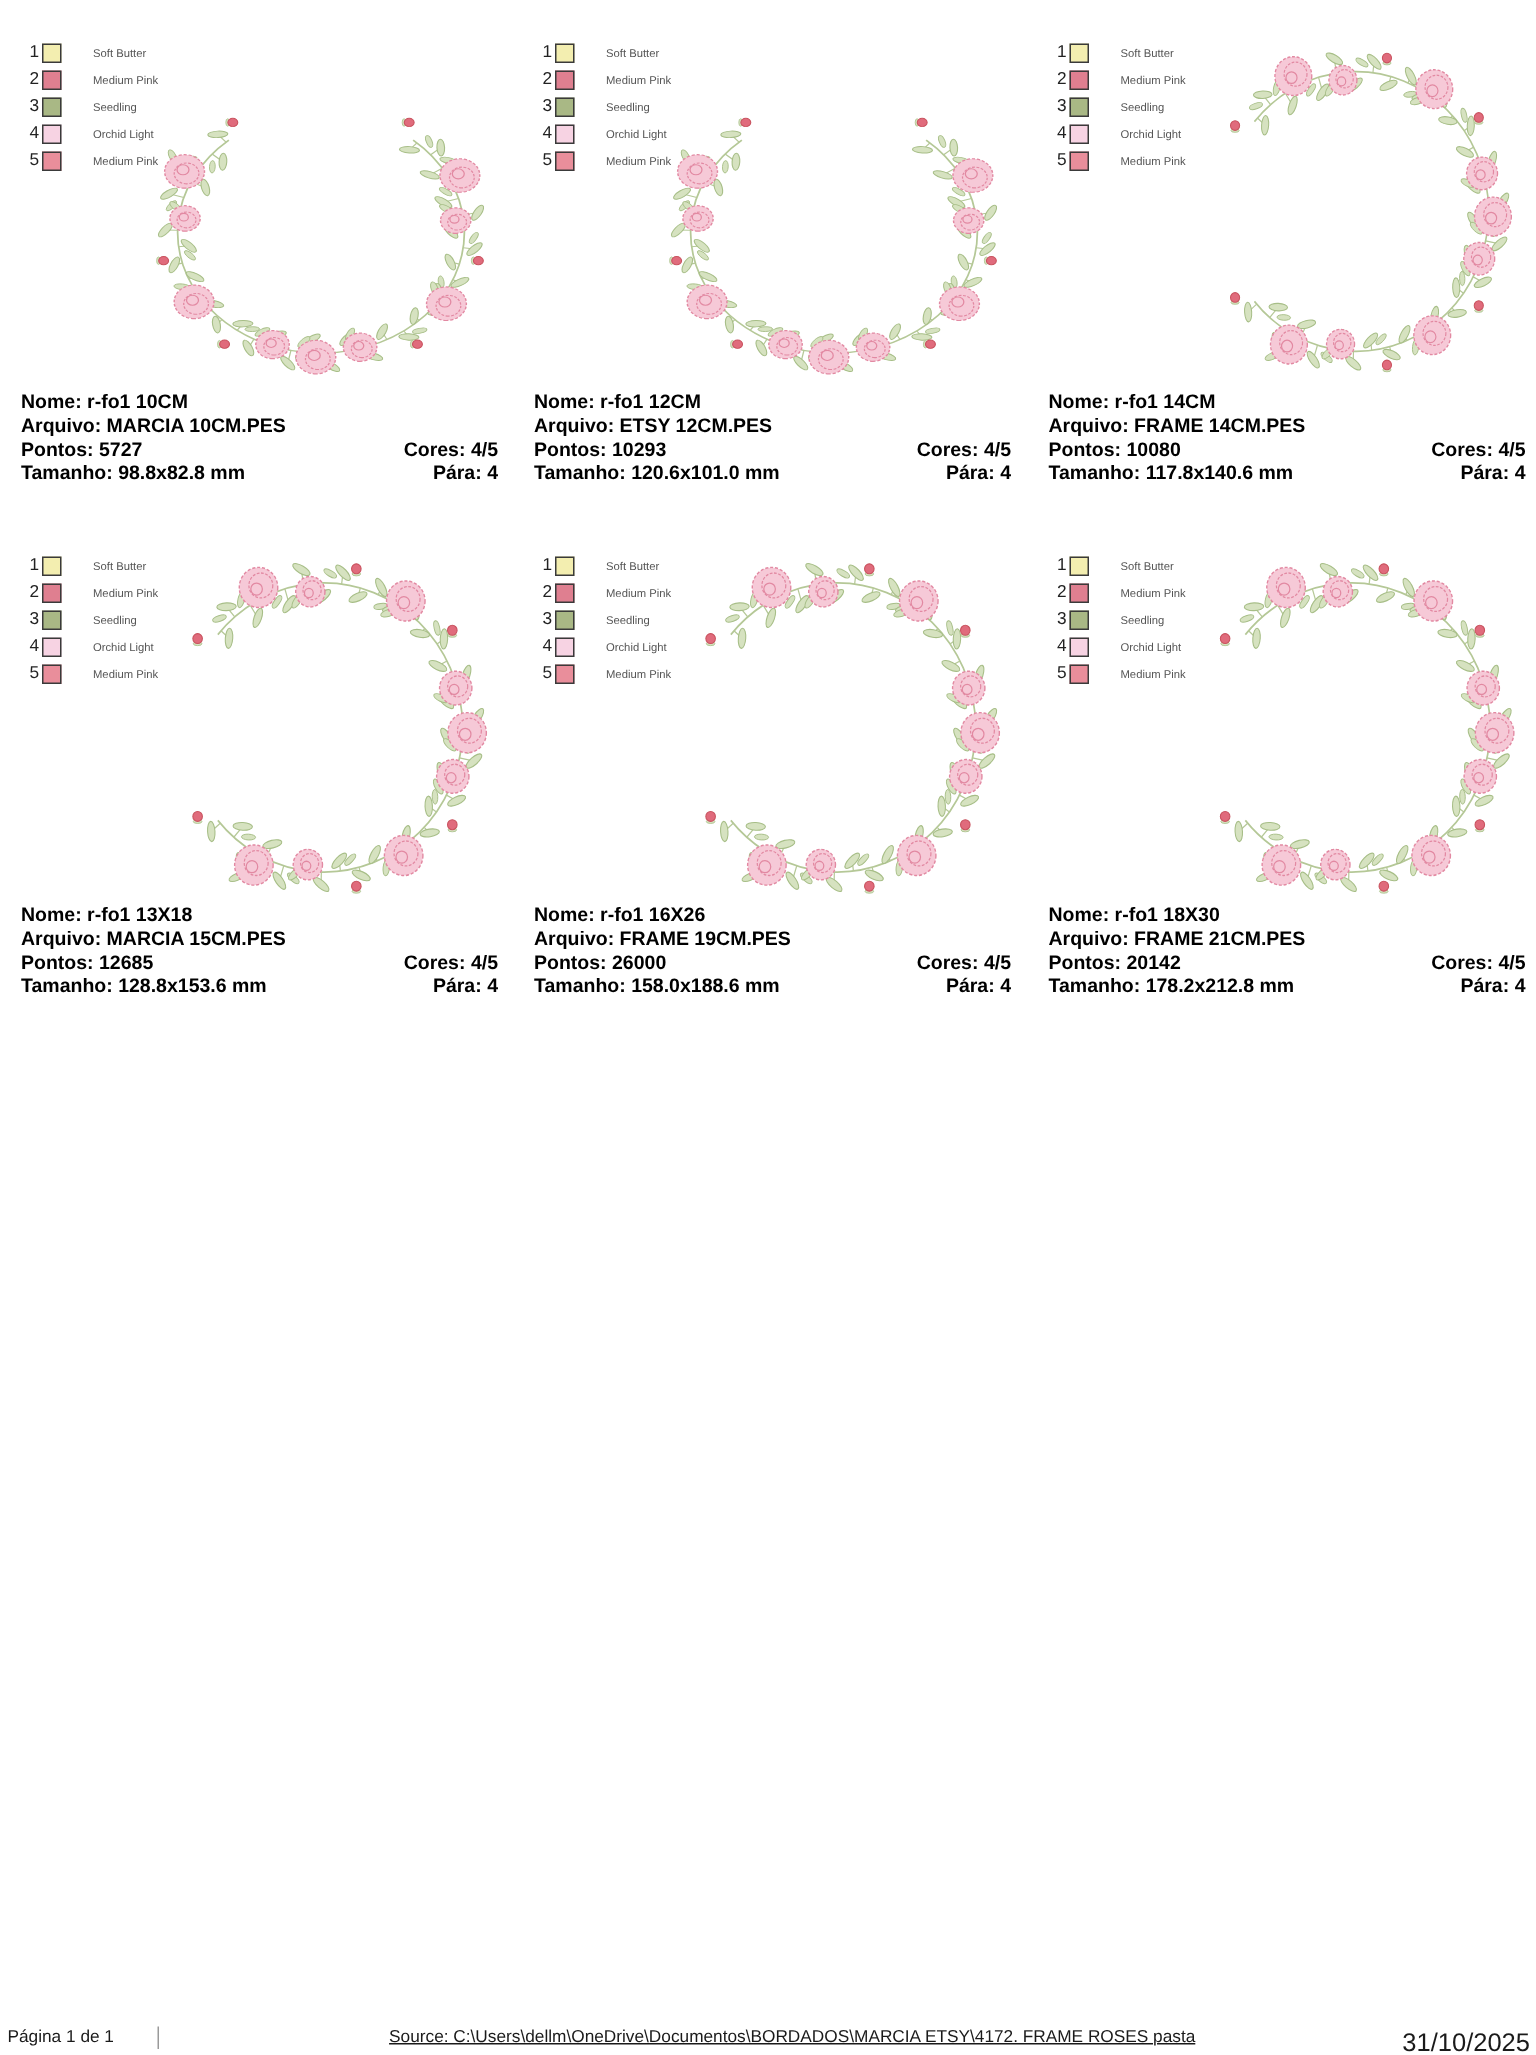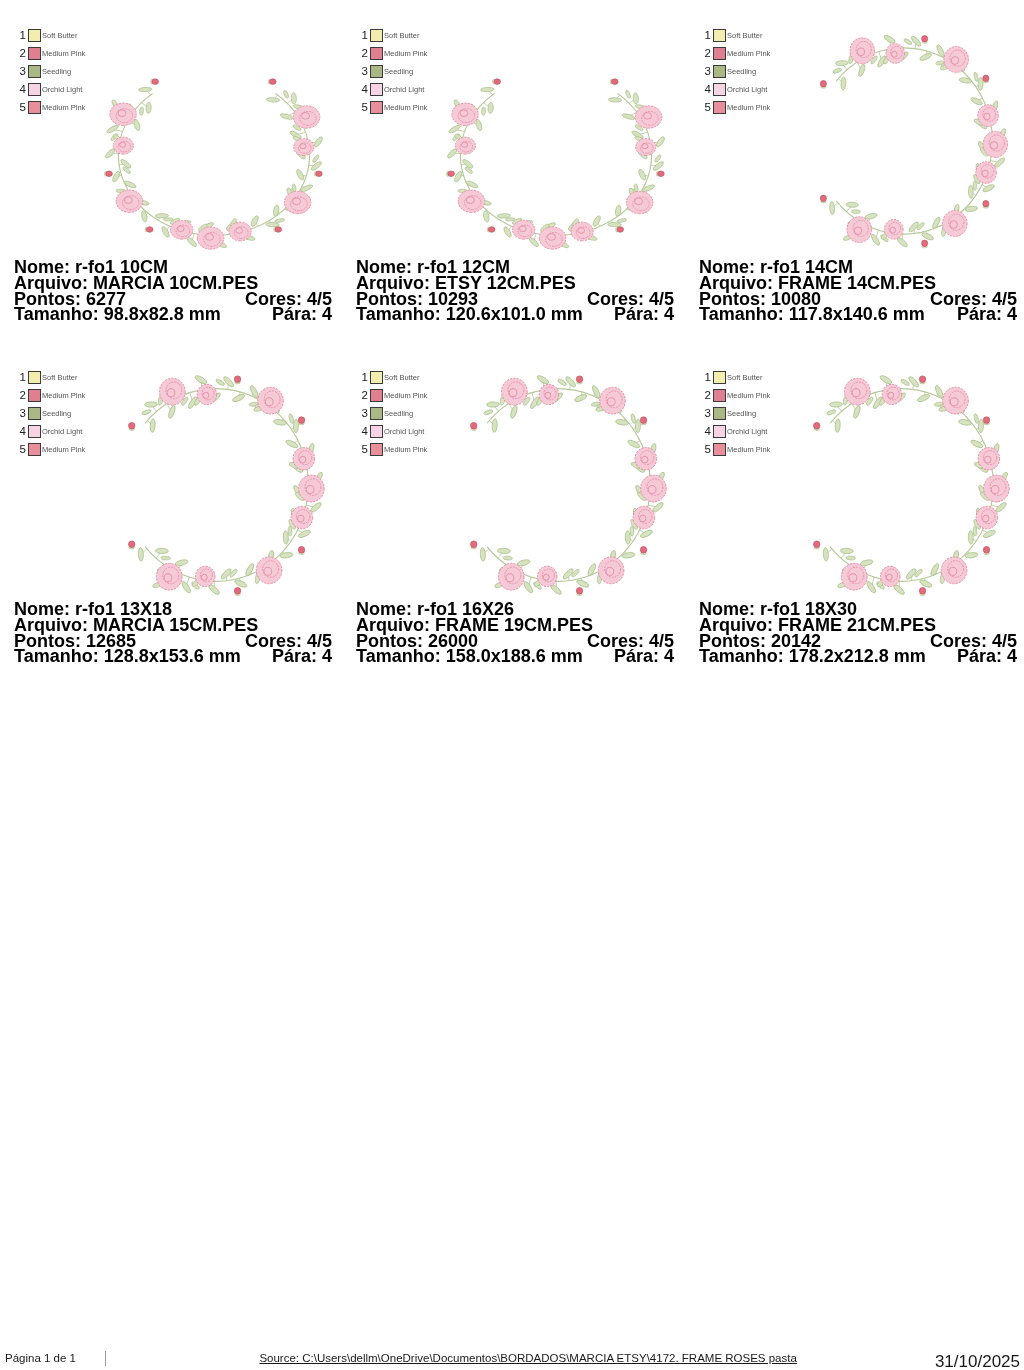--- a/index.html
+++ b/index.html
@@ -5,28 +5,28 @@
   html,body{margin:0;padding:0;}
   body{
     width:1024px;height:1370px;position:relative;background:#ffffff;
     font-family:"Liberation Sans",sans-serif;overflow:hidden;
   }
   .card{position:absolute;width:330px;height:312px;}
   .legend{position:absolute;left:4px;top:6px;z-index:2;}
   .lrow{display:flex;align-items:center;height:18px;}
   .lnum{width:12px;text-align:right;font-size:11.5px;color:#222;margin-right:2px;line-height:13px;}
   .lsw{width:13px;height:13px;border:1px solid #3a3a3a;display:inline-block;box-sizing:border-box;}
-  .llab{font-size:7.5px;color:#555;margin-left:1px;white-space:nowrap;}
+  .llab{font-size:7.5px;color:#555;margin-left:21px;white-space:nowrap;}
   .wreath{position:absolute;}
   .wa{left:84px;top:34px;width:240px;height:202px;}
   .wb{left:98px;top:4px;width:222px;height:234px;}
   .wc{left:90px;top:2px;width:232px;height:242px;}
   .info{
     position:absolute;left:4px;top:240px;width:318px;
-    font-weight:bold;font-size:18px;line-height:15.8px;color:#000;
+    font-weight:bold;font-size:13px;line-height:15.8px;color:#000;
   }
   .iflex{display:flex;justify-content:space-between;}
   .pair{white-space:nowrap;}
   .footer-left{position:absolute;left:5px;top:1352px;font-size:11.5px;color:#1a1a1a;}
   .footer-center{position:absolute;left:50%;transform:translateX(-47%);top:1352px;font-size:11.5px;color:#1a1a1a;white-space:nowrap;text-decoration:underline;}
   .footer-right{position:absolute;right:4px;top:1352px;font-size:17px;color:#1a1a1a;}
   .caret{position:absolute;left:105px;top:1351px;width:1px;height:15px;background:#9a9a9a;}
 </style>
 </head>
 <body>
@@ -193,21 +193,21 @@
         <ellipse cx="-56.78874159023138" cy="93.14591650731593" rx="5.2" ry="2.1" fill="#d6e2c0" stroke="#a7be87" stroke-width="0.6" transform="rotate(158 -56.78874159023138 93.14591650731593)"></ellipse>
         <circle cx="-45.53874159023138" cy="85.64591650731593" r="12.5" fill="#f6c9d7" stroke="#e289a2" stroke-width="0.9" stroke-dasharray="2 1.2"></circle>
         <circle cx="-44.03874159023138" cy="84.39591650731593" r="7.75" fill="none" stroke="#e289a2" stroke-width="0.8" stroke-dasharray="1.8 1"></circle>
         <circle cx="-46.78874159023138" cy="86.64591650731593" r="3.75" fill="none" stroke="#e289a2" stroke-width="0.8"></circle>
       </g>
     </svg>
   <div class="info">
     <div><span>Nome:</span> <span>r-fo1 10CM</span></div>
     <div><span>Arquivo:</span> <span>MARCIA 10CM.PES</span></div>
     <div class="iflex">
-      <span class="pair"><span>Pontos:</span> <span>6277</span></span>
+      <span class="pair"><span>Pontos:</span> <span>5727</span></span>
       <span class="pair"><span>Cores:</span> <span>4/5</span></span>
     </div>
     <div class="iflex">
       <span class="pair"><span>Tamanho:</span> <span>98.8x82.8 mm</span></span>
       <span class="pair"><span>Pára:</span> <span>4</span></span>
     </div>
   </div>
 </div>
 
 <div class="card" style="left:352px;top:20px;">

